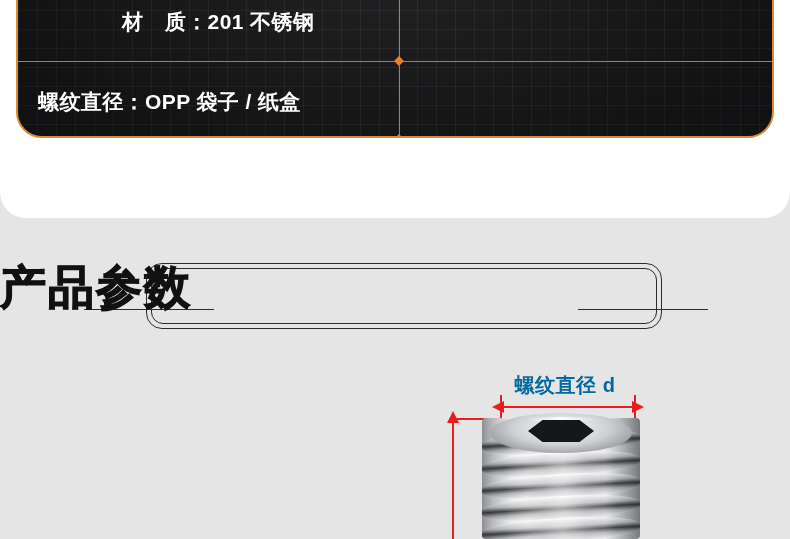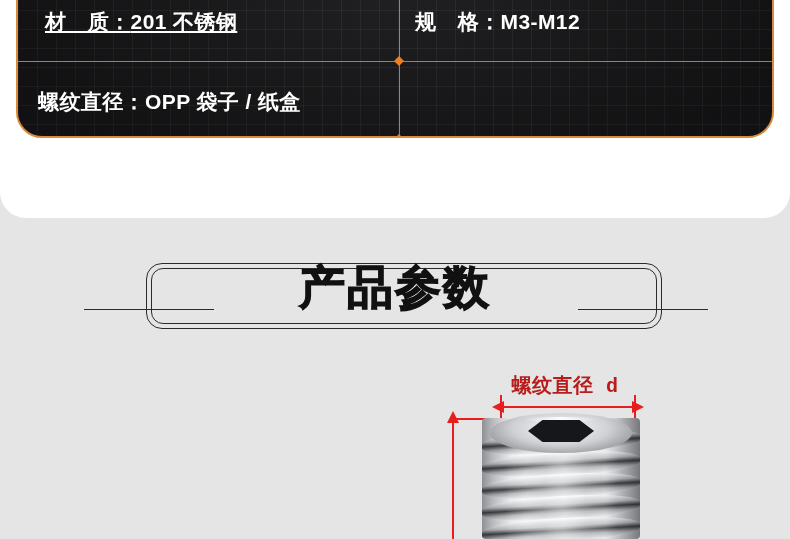--- a/index.html
+++ b/index.html
@@ -59,21 +59,21 @@
     display:flex;
   }
   .spec-cell{
     width:50%;
     color:#ffffff;
     font-size:21px;
     font-weight:bold;
     letter-spacing:.4px;
     white-space:pre;
   }
-  .spec-cell.left{ padding-left:27px;text-decoration:underline; }
+  .spec-cell.left{ padding-left:104px; }
   .spec-cell.right{ padding-left:20px; }
   .spec-cell .val{ font-weight:bold; }
 
   
   .title-zone{
     position:absolute; left:0; top:243px; width:790px; height:135px;
   }
   .title-line{
     position:absolute; top:66px; height:1px; background:#2b2b2b;
   }
@@ -83,39 +83,38 @@
   .title-box-outer{
     position:absolute; left:146px; top:20px; width:516px; height:66px;
     border:1.4px solid #2b2b2b; border-radius:16px;
   }
   .title-box-inner{
     position:absolute; left:151px; top:25px; width:506px; height:56px;
     border:1.4px solid #2b2b2b; border-radius:12px;
   }
   .title-text{
     position:absolute; left:0; top:14px; width:790px;
-    text-align:center;
+    text-align:left;
     font-family:"DejaVu Sans","Liberation Sans",sans-serif;
     font-size:46px; font-weight:bold; color:#111;
     letter-spacing:2px;
     -webkit-text-stroke:1.2px #111;
     z-index:5;
   }
 
   
   .diagram{
     position:absolute; left:0; top:370px; width:790px; height:169px;
     overflow:hidden;
   }
   .dim-label{
     position:absolute; left:440px; top:2px; width:250px;
     text-align:center;
-    font-size:20px; font-weight:bold; color:#b91c1c;
+    font-size:20px; font-weight:bold; color:#0369a1;
     letter-spacing:.5px;
-    font-family:Liberation Mono, monospace;
   }
   .dim-arrow-h{
     position:absolute; left:503px; top:36px; width:130px; height:2px;
     background:#e81d1d;
   }
   .dim-arrow-h::before,
   .dim-arrow-h::after{
     content:""; position:absolute; top:-5px; width:0; height:0;
     border-top:6px solid transparent; border-bottom:6px solid transparent;
   }
@@ -197,21 +196,20 @@
 
     <div class="rule-h" style="top:279px;"></div>
 
     <div class="rule-v" style="left:381px;"></div>
 
     <div class="node" style="left:381px; top:279px;"></div>
     <div class="node" style="left:381px; top:357px;"></div>
 
     <div class="spec-row" style="top:226px;">
       <div class="spec-cell left"><span>材　质：</span><span class="val">201 不锈钢</span></div>
-      <div class="spec-cell right"><span>规　格：</span><span class="val">M3-M12</span></div>
     </div>
 
     <div class="spec-row" style="top:306px;">
       <div class="spec-cell right"><span>螺纹直径：</span><span class="val">OPP 袋子 / 纸盒</span></div>
     </div>
   </div>
 </div>
 
 <div class="title-zone">
   <div class="title-line l"></div>

